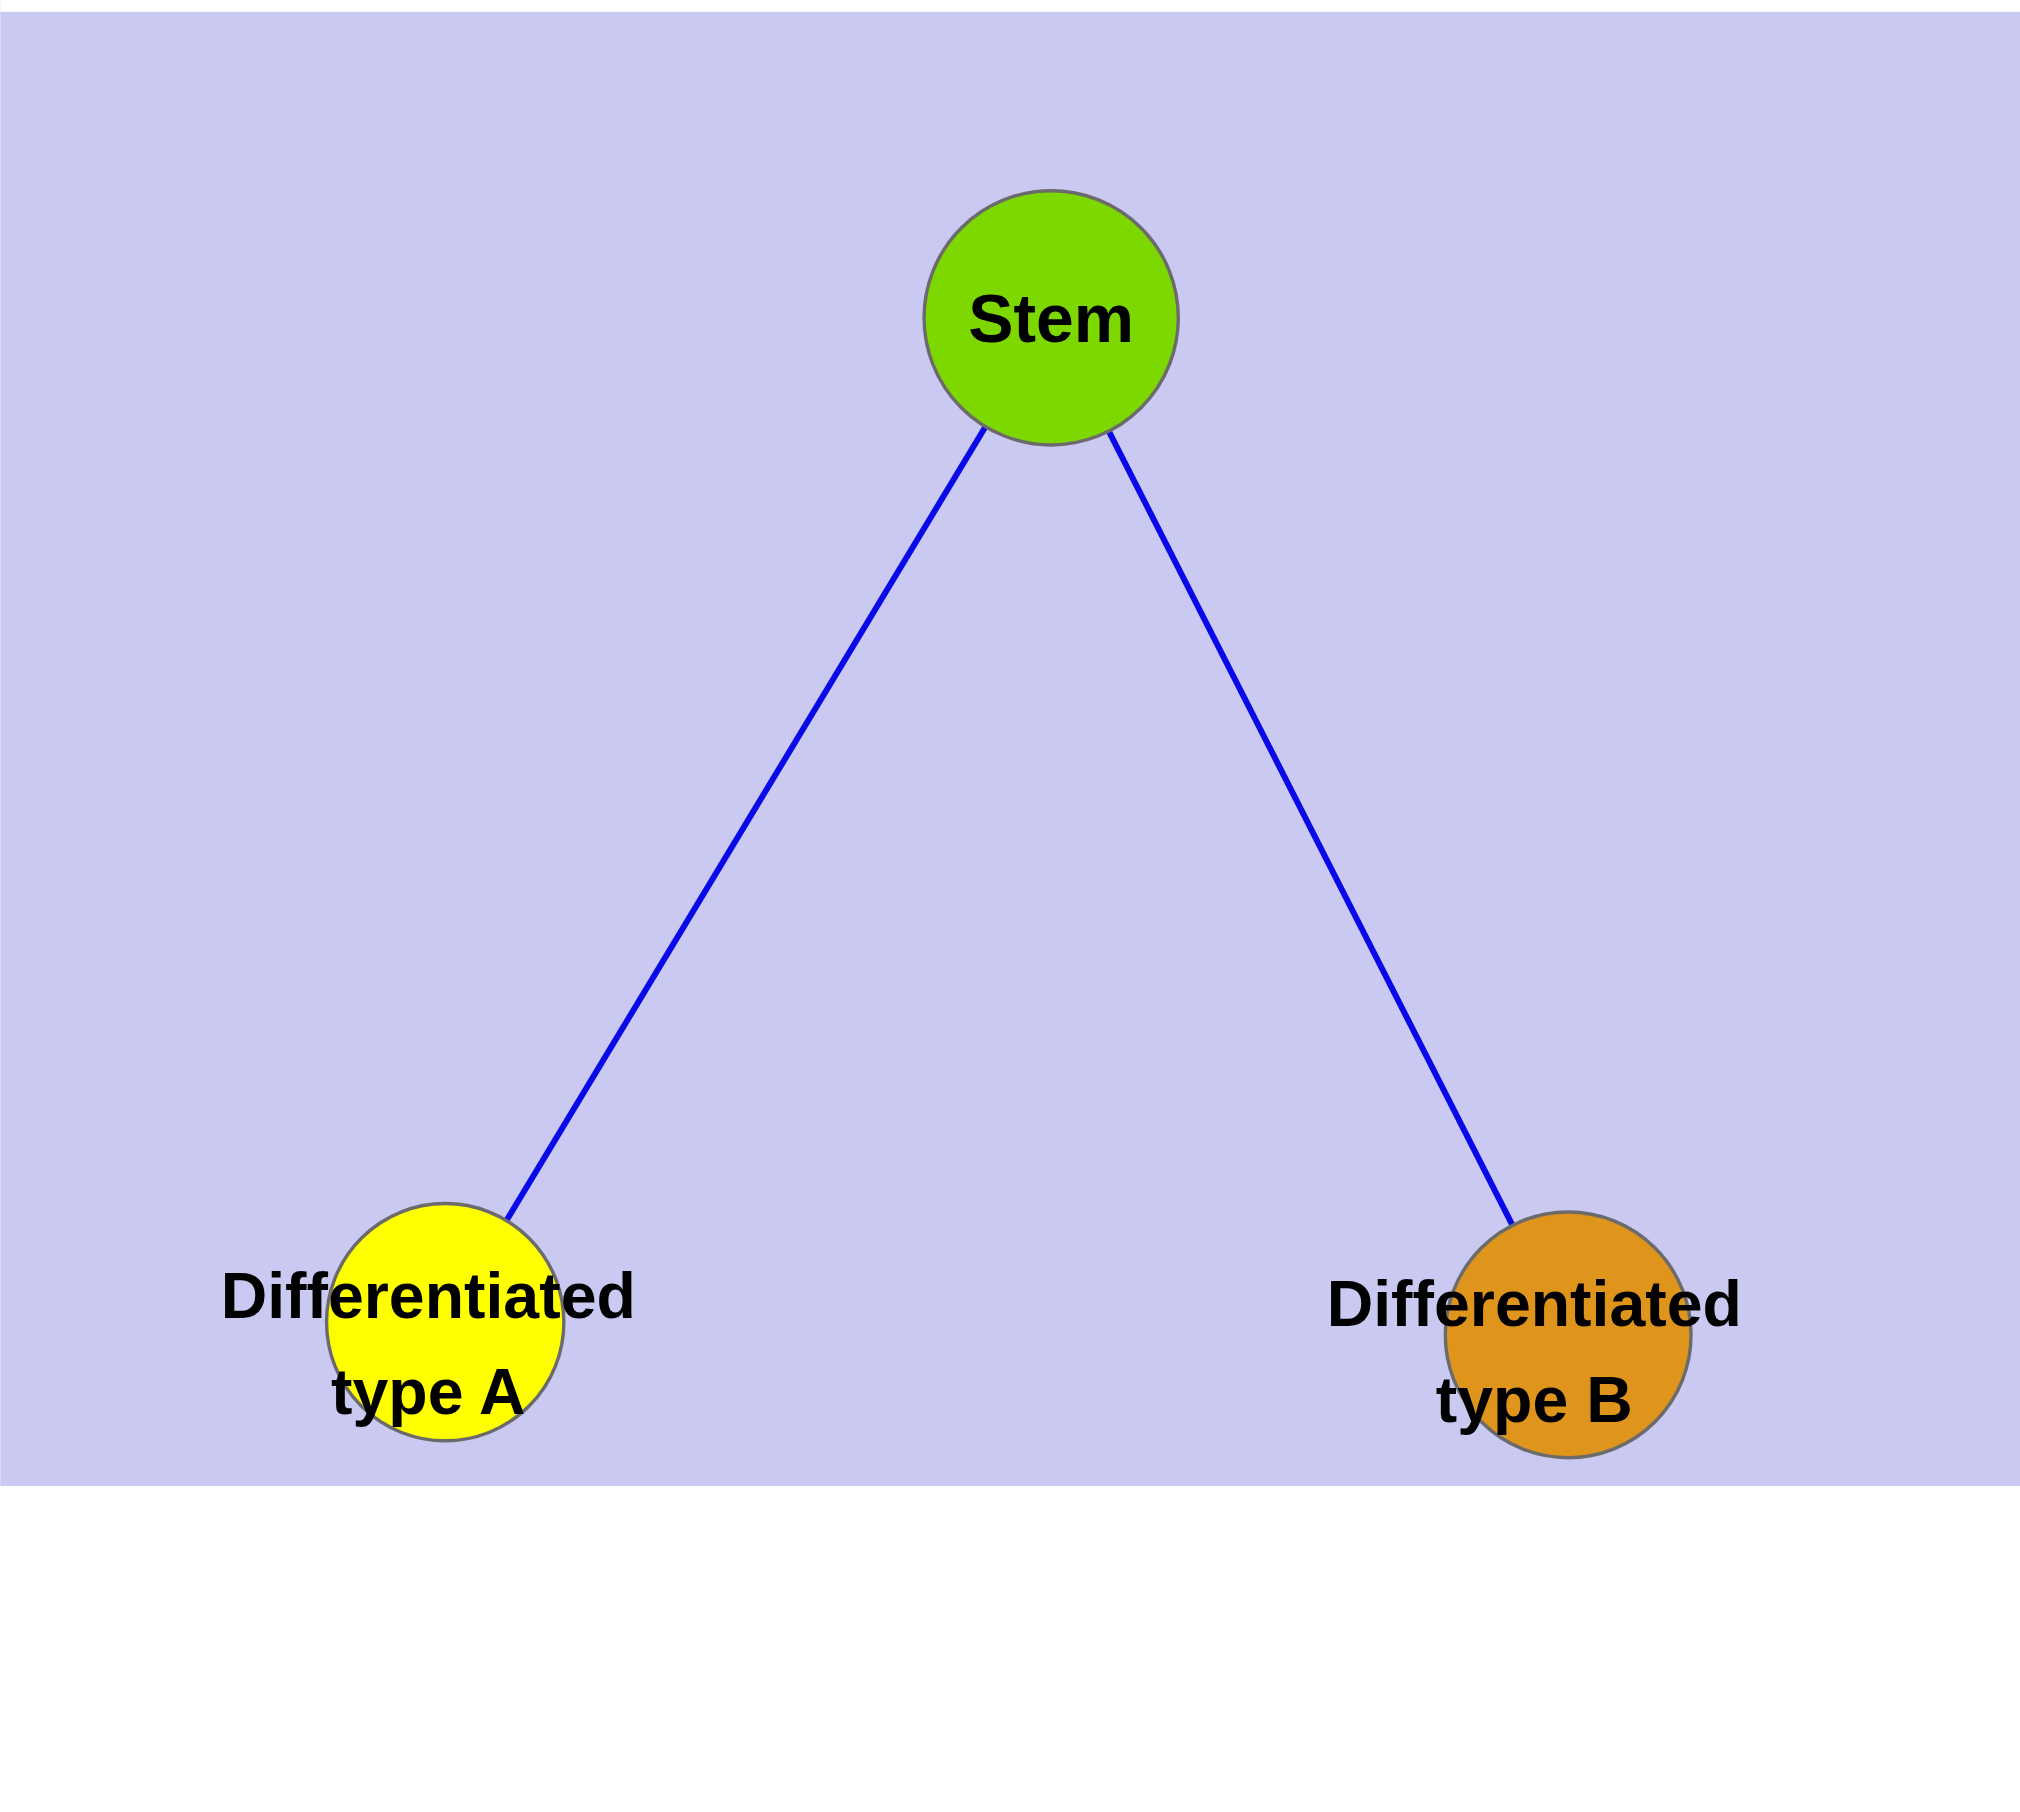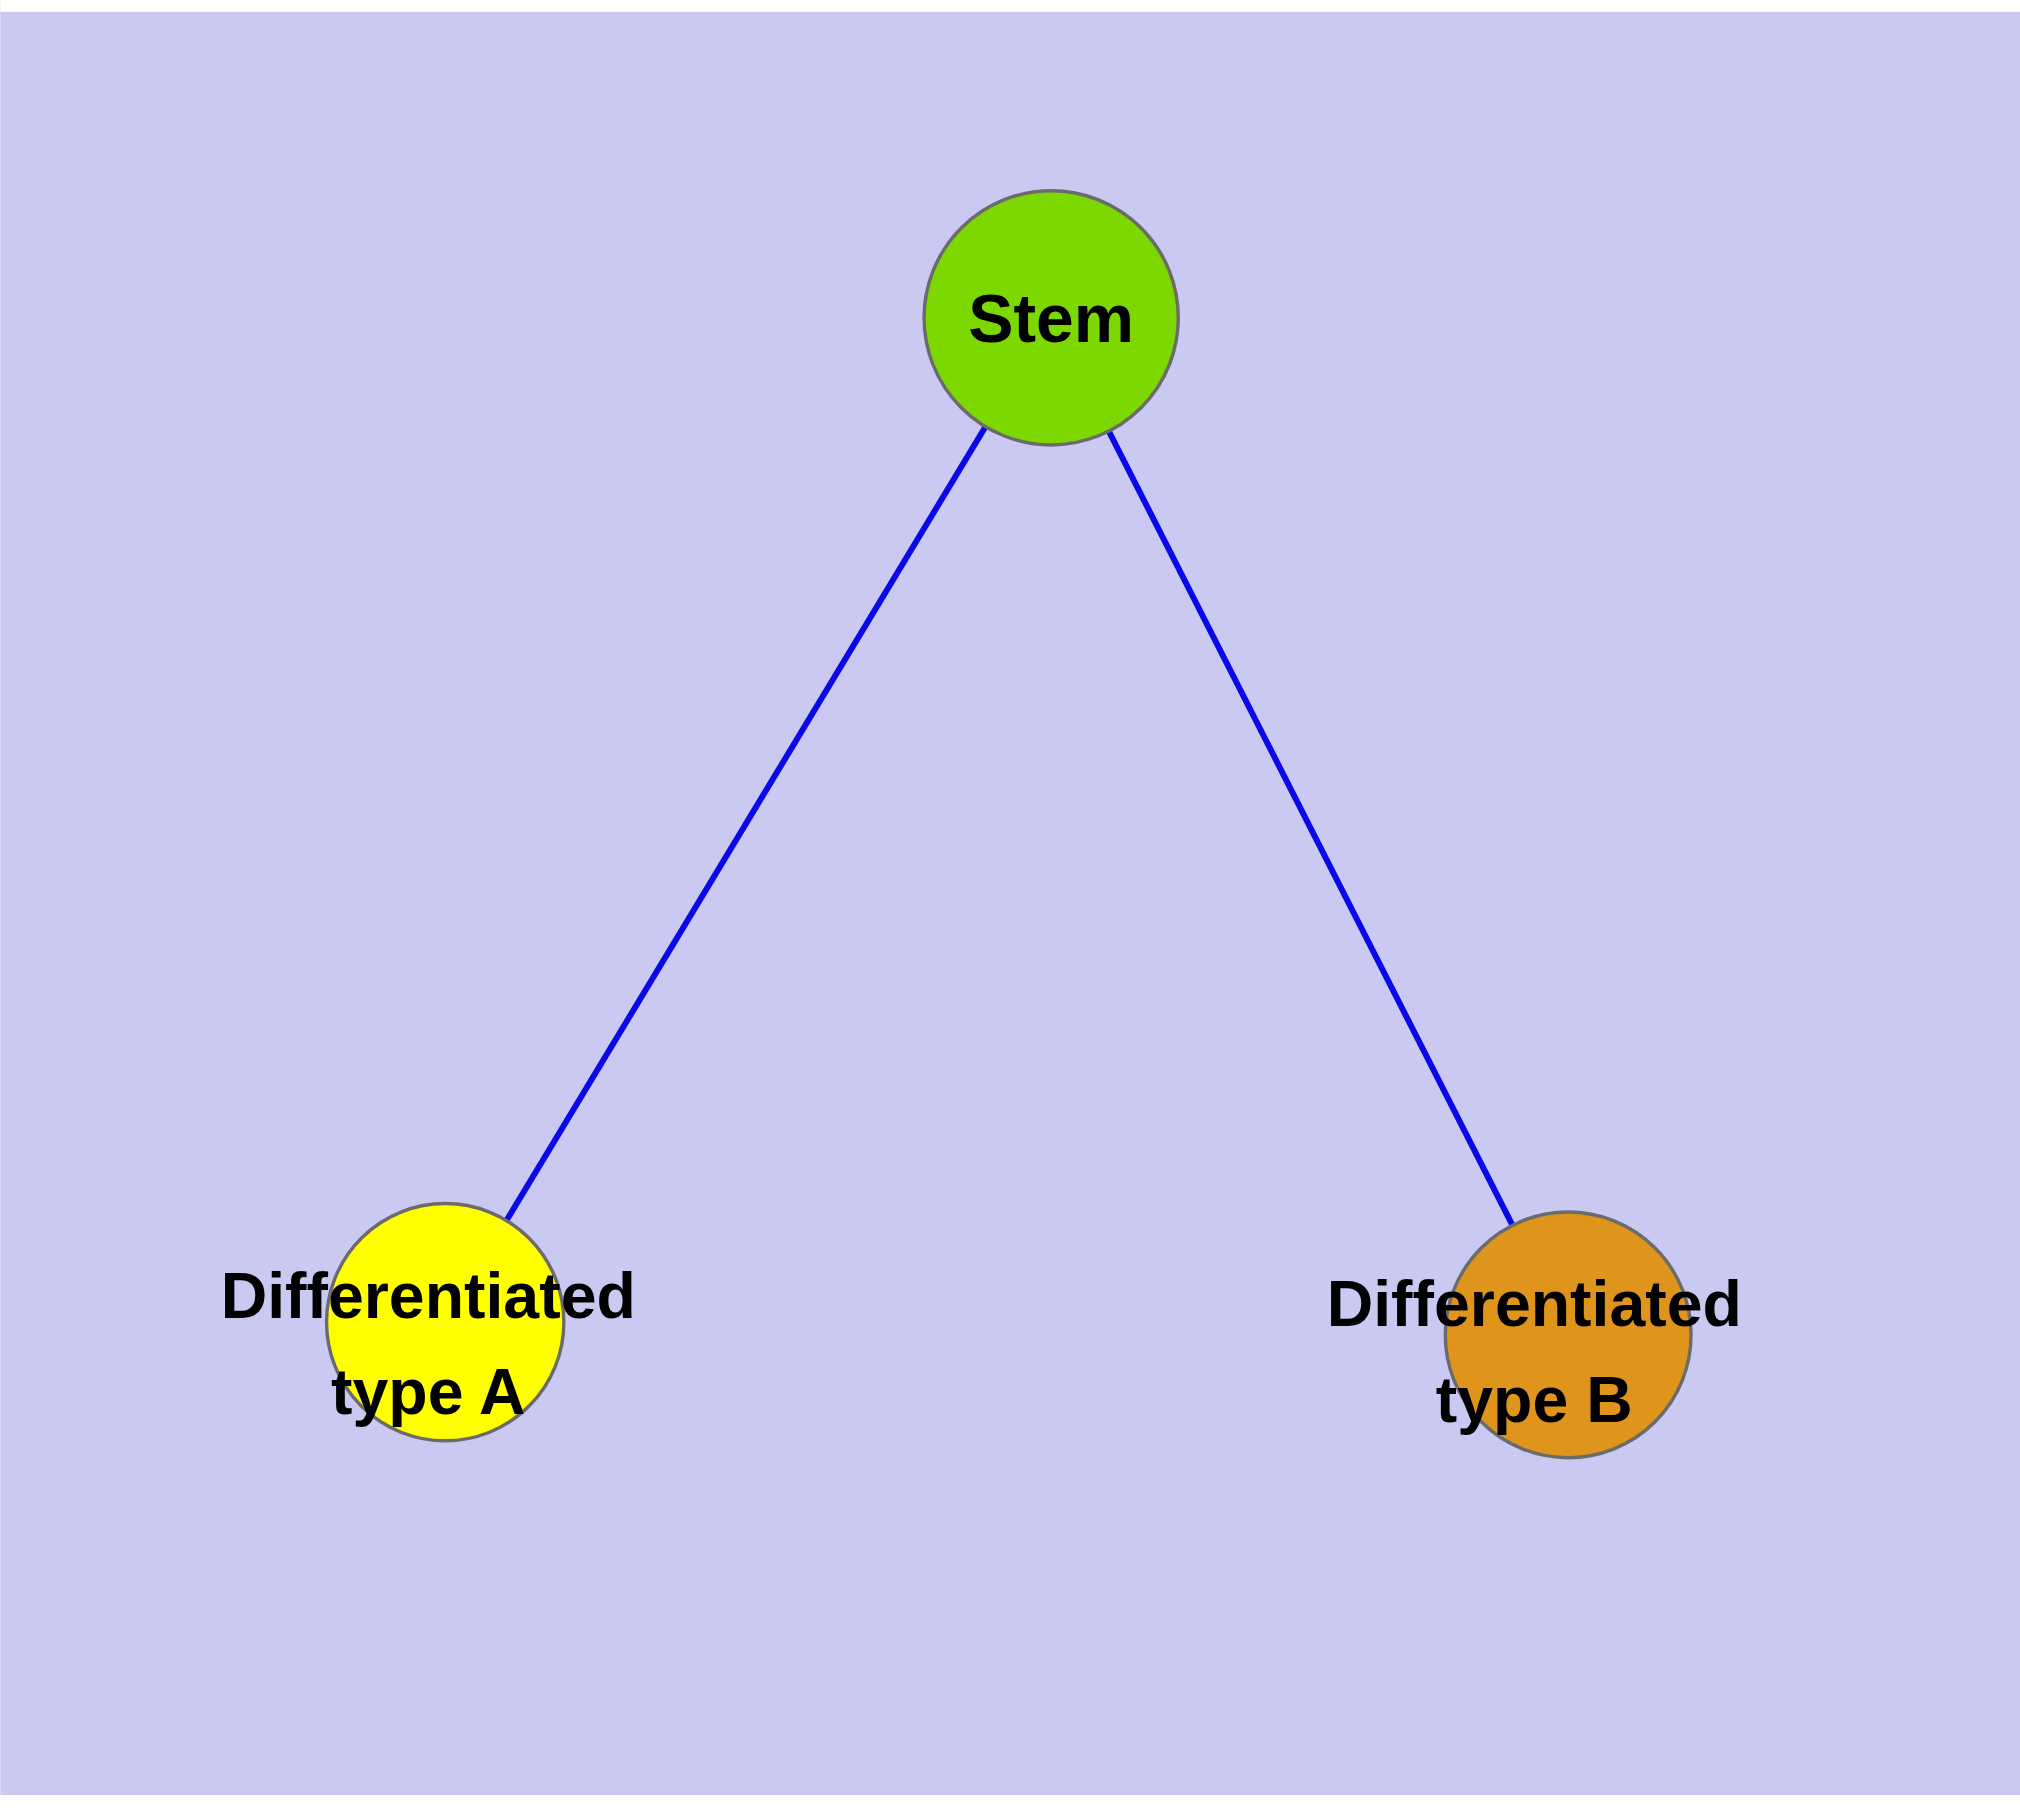--- a/index.html
+++ b/index.html
@@ -3,21 +3,21 @@
 <meta charset="utf-8">
 <style>
   html, body {
     margin: 0;
     padding: 0;
     background: #ffffff;
   }
   .page {
     position: relative;
     width: 2021px;
-    height: 1795px;
+    height: 1486px;
     overflow: hidden;
     font-family: "Liberation Sans", sans-serif;
   }
   svg.canvas {
     position: absolute;
     top: 0;
     left: 0;
     display: block;
   }
   text.node-label {

